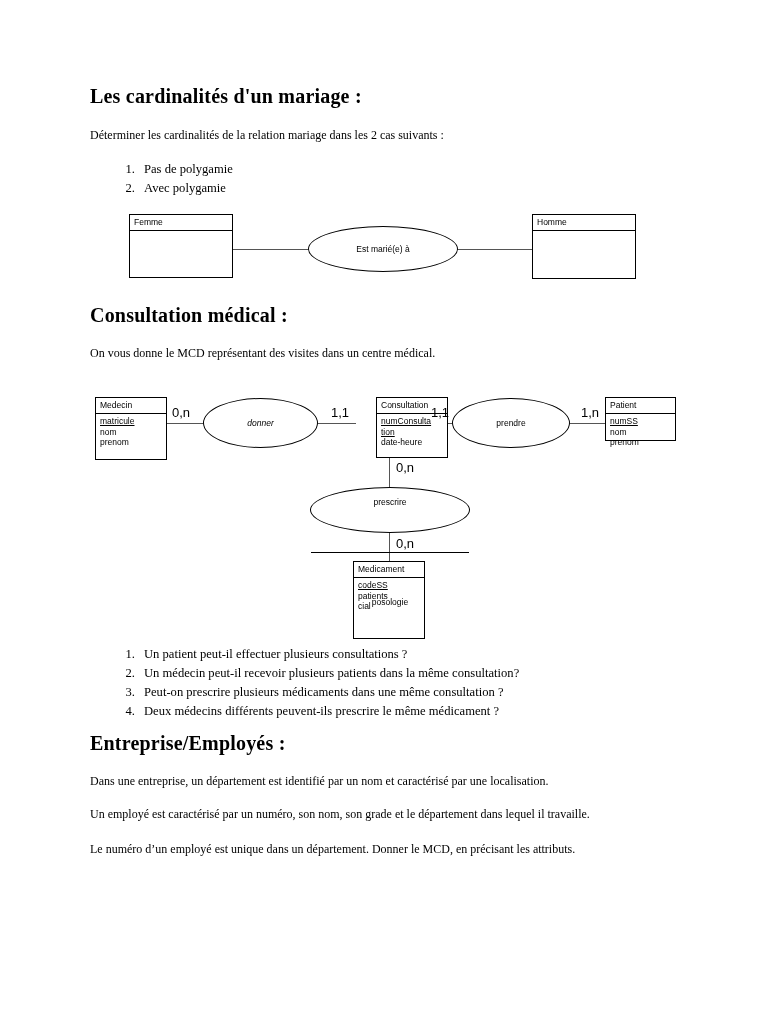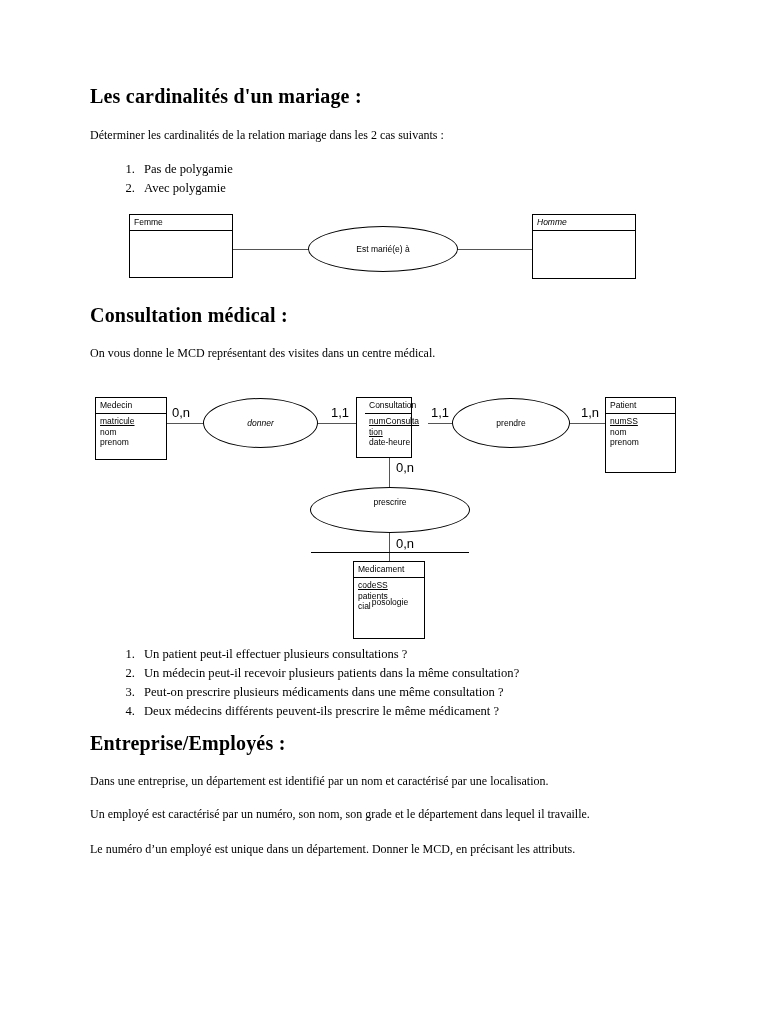--- a/index.html
+++ b/index.html
@@ -151,21 +151,21 @@
   <div class="diagram" style="position:absolute; left:0px; top:0px; width:768px; height:0px;">
 
     <div class="link-h" style="left:233px; top:249px; width:76px;"></div>
     <div class="link-h" style="left:457px; top:249px; width:76px;"></div>
 
     <div class="entity-box" style="left:129px; top:214px; width:104px; height:64px;">
       <div class="entity-name">Femme</div>
       <div class="entity-attrs"></div>
     </div>
 
-    <div class="entity-box" style="left:532px; top:214px; width:104px; height:65px;font-style:italic;">
+    <div class="entity-box" style="left:532px; top:214px; width:104px; height:65px;">
       <div class="entity-name">Homme</div>
       <div class="entity-attrs"></div>
     </div>
 
     <div class="rel-oval" style="left:308px; top:226px; width:150px; height:46px;">
       <div class="rel-label">Est marié(e) à</div>
     </div>
   </div>
 
   <h1 class="section-title" style="position:absolute; left:90px; top:303px;">Consultation médical :</h1>
@@ -184,30 +184,30 @@
 
     <div class="entity-box" style="left:95px; top:397px; width:72px; height:63px;">
       <div class="entity-name">Medecin</div>
       <div class="entity-attrs">
         <div class="attr key">matricule</div>
         <div class="attr">nom</div>
         <div class="attr">prenom</div>
       </div>
     </div>
 
-    <div class="entity-box" style="left:356px; top:397px; width:56px; height:61px;padding-left:8px;">
+    <div class="entity-box" style="left:376px; top:397px; width:72px; height:61px;">
       <div class="entity-name">Consultation</div>
       <div class="entity-attrs">
         <div class="attr key">numConsulta</div>
         <div class="attr cont">tion</div>
         <div class="attr">date-heure</div>
       </div>
     </div>
 
-    <div class="entity-box" style="left:605px; top:397px; width:71px; height:76px;">
+    <div class="entity-box" style="left:605px; top:397px; width:71px; height:44px;">
       <div class="entity-name">Patient</div>
       <div class="entity-attrs">
         <div class="attr key">numSS</div>
         <div class="attr">nom</div>
         <div class="attr">prenom</div>
       </div>
     </div>
 
     <div class="entity-box" style="left:353px; top:561px; width:72px; height:78px;">
       <div class="entity-name">Medicament</div>

